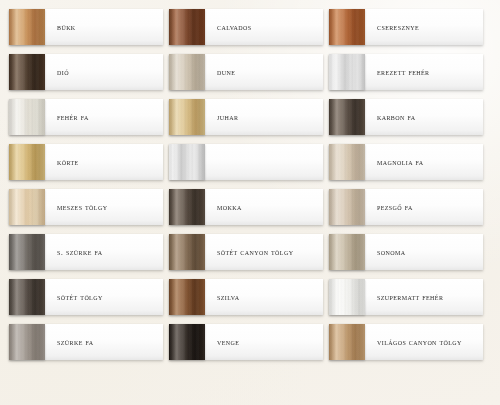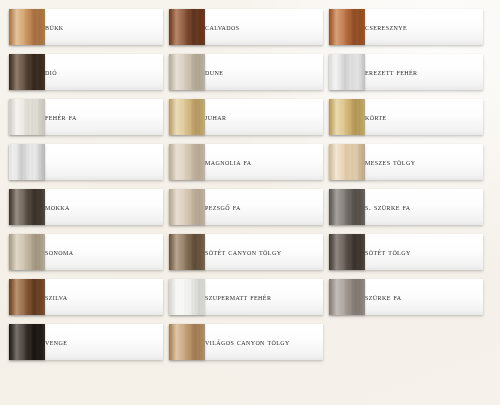--- a/index.html
+++ b/index.html
@@ -83,20 +83,21 @@
       rgba(255,255,255,0.05) 55%,
       rgba(0,0,0,0.12) 100%);
     pointer-events: none;
     z-index: 2;
   }
 
   .swatch-label {
     flex: 1 1 auto;
     display: flex;
     align-items: center;
+    padding-left: 12px;
     font-size: 9px;
     letter-spacing: 0.4px;
     font-variant: small-caps;
     text-transform: lowercase;
     color: #2e2e2e;
     white-space: nowrap;
     line-height: 1;
   }
   .swatch-label::first-letter { text-transform: uppercase; }
 </style>
@@ -149,20 +150,26 @@
       </div>
     </div>
     <div class="swatch-cell">
       <div class="swatch-card">
         <div class="swatch-chip" style="background: linear-gradient(90deg, rgb(203, 171, 110) 0%, rgb(230, 207, 154) 22%, rgb(214, 186, 128) 50%, rgb(191, 157, 94) 76%, rgb(220, 195, 136) 100%);"></div>
         <div class="swatch-label">Juhar</div>
       </div>
     </div>
     <div class="swatch-cell">
       <div class="swatch-card">
+        <div class="swatch-chip" style="background: linear-gradient(90deg, rgb(67, 56, 46) 0%, rgb(107, 91, 76) 22%, rgb(82, 69, 58) 48%, rgb(55, 45, 37) 74%, rgb(93, 79, 66) 100%);"></div>
+        <div class="swatch-label">Karbon fa</div>
+      </div>
+    </div>
+    <div class="swatch-cell">
+      <div class="swatch-card">
         <div class="swatch-chip" style="background: linear-gradient(90deg, rgb(201, 168, 95) 0%, rgb(229, 203, 140) 22%, rgb(212, 181, 113) 48%, rgb(187, 154, 83) 74%, rgb(220, 192, 126) 100%);"></div>
         <div class="swatch-label">Körte</div>
       </div>
     </div>
     <div class="swatch-cell">
       <div class="swatch-card">
         <div class="swatch-chip" style="background: linear-gradient(90deg, rgb(253, 253, 253) 0%, rgb(255, 255, 255) 10%, rgb(189, 189, 189) 34%, rgb(222, 222, 222) 50%, rgb(247, 247, 247) 72%, rgb(207, 207, 207) 100%);"></div>
       </div>
     </div>
     <div class="swatch-cell">
@@ -190,32 +197,32 @@
       </div>
     </div>
     <div class="swatch-cell">
       <div class="swatch-card">
         <div class="swatch-chip" style="background: linear-gradient(90deg, rgb(93, 88, 83) 0%, rgb(125, 120, 115) 22%, rgb(102, 96, 89) 50%, rgb(81, 75, 69) 76%, rgb(114, 108, 102) 100%);"></div>
         <div class="swatch-label">S. szürke fa</div>
       </div>
     </div>
     <div class="swatch-cell">
       <div class="swatch-card">
+        <div class="swatch-chip" style="background: linear-gradient(90deg, rgb(111, 88, 63) 0%, rgb(154, 125, 94) 20%, rgb(123, 98, 72) 48%, rgb(93, 72, 51) 74%, rgb(138, 110, 81) 100%);"></div>
+        <div class="swatch-label">Sötét canyon tölgy</div>
+      </div>
+    </div>
+    <div class="swatch-cell">
+      <div class="swatch-card">
         <div class="swatch-chip" style="background: linear-gradient(90deg, rgb(181, 167, 142) 0%, rgb(212, 200, 178) 22%, rgb(191, 178, 154) 50%, rgb(168, 154, 129) 76%, rgb(205, 192, 169) 100%);"></div>
         <div class="swatch-label">Sonoma</div>
       </div>
     </div>
     <div class="swatch-cell">
       <div class="swatch-card">
-        <div class="swatch-chip" style="background: linear-gradient(90deg, rgb(111, 88, 63) 0%, rgb(154, 125, 94) 20%, rgb(123, 98, 72) 48%, rgb(93, 72, 51) 74%, rgb(138, 110, 81) 100%);"></div>
-        <div class="swatch-label">Sötét canyon tölgy</div>
-      </div>
-    </div>
-    <div class="swatch-cell">
-      <div class="swatch-card">
         <div class="swatch-chip" style="background: linear-gradient(90deg, rgb(65, 57, 49) 0%, rgb(94, 83, 73) 22%, rgb(74, 64, 56) 48%, rgb(52, 44, 37) 74%, rgb(85, 74, 64) 100%);"></div>
         <div class="swatch-label">Sötét tölgy</div>
       </div>
     </div>
     <div class="swatch-cell">
       <div class="swatch-card">
         <div class="swatch-chip" style="background: linear-gradient(90deg, rgb(109, 64, 32) 0%, rgb(154, 98, 51) 20%, rgb(125, 74, 36) 46%, rgb(93, 52, 24) 72%, rgb(139, 87, 48) 100%);"></div>
         <div class="swatch-label">Szilva</div>
       </div>
     </div>

